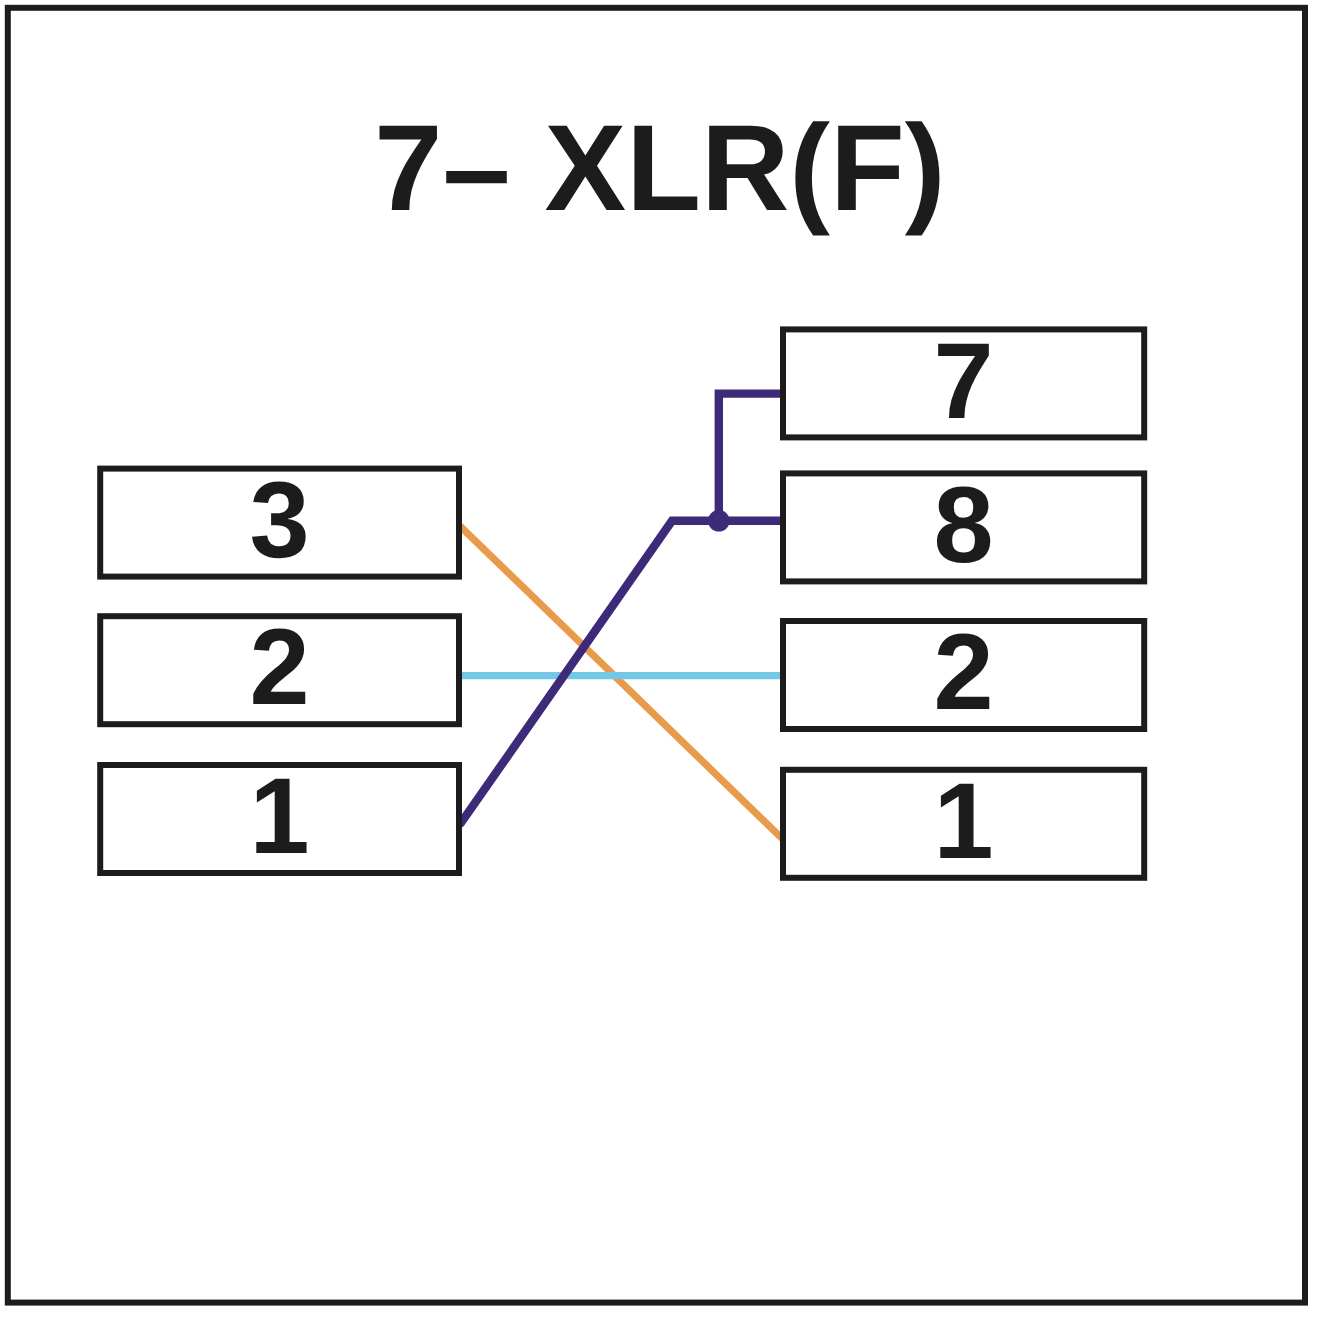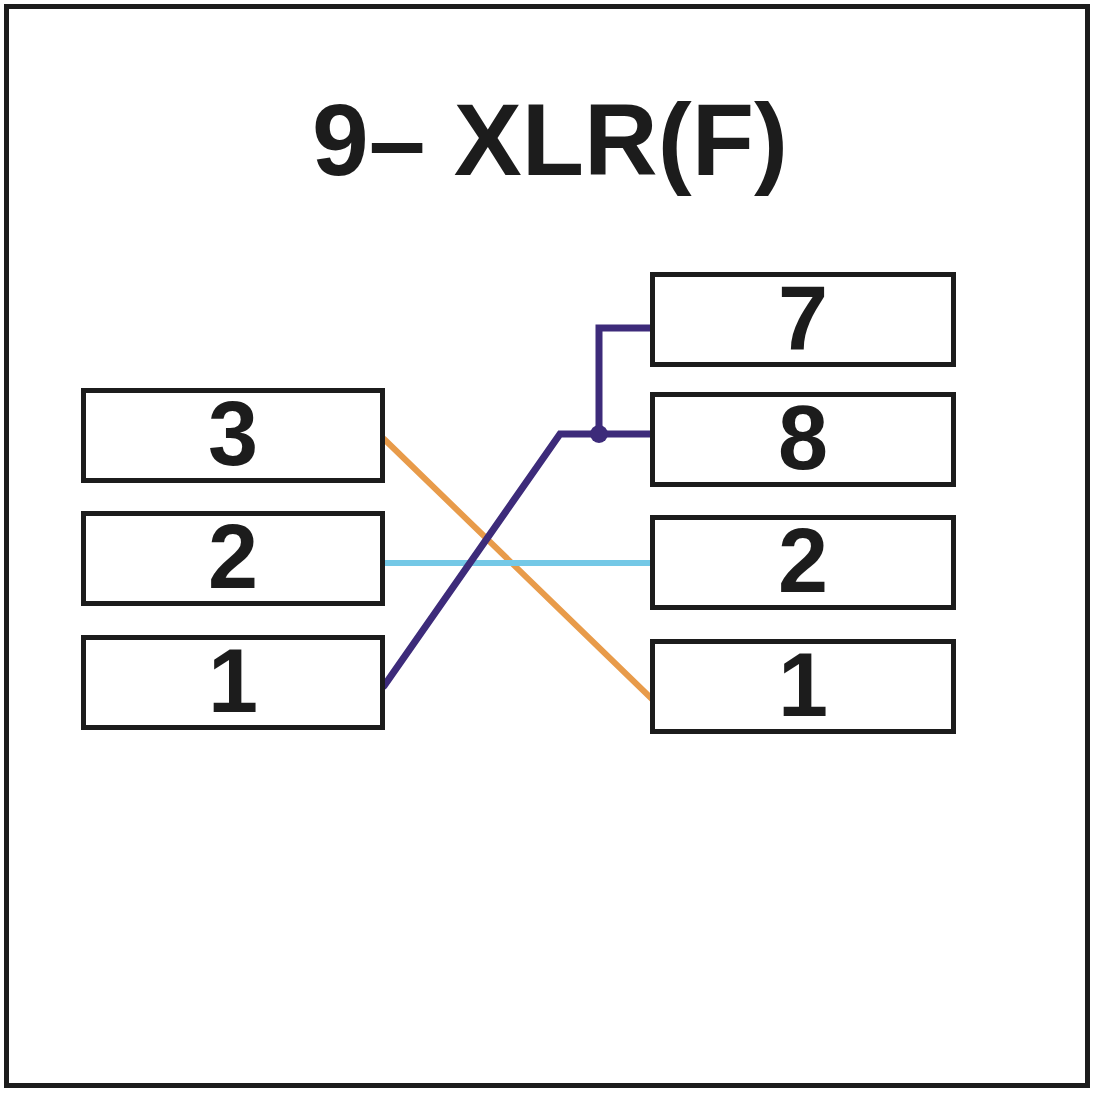--- a/index.html
+++ b/index.html
@@ -64,21 +64,21 @@
   .left-box  { left: 81px;  width: 304px; height: 95px; }
   .right-box { left: 650px; width: 306px; height: 95px; }
 </style>
 </head>
 <body>
 
 <div class="canvas">
 
   <div class="frame"></div>
 
-  <div class="title">9– XLR(F)</div>
+  <div class="title">7– XLR(F)</div>
 
   <svg class="wires" width="1100" height="1100" viewBox="0 0 1100 1100">
 
     <line x1="384" y1="439" x2="653" y2="700" stroke-width="6" fill="none" stroke-linecap="round" stroke="#e89b4a"></line>
 
     <line x1="384" y1="563" x2="653" y2="563" stroke-width="6" fill="none" stroke-linecap="round" stroke="#74c8e6"></line>
 
     <path d="M 384 686 L 560 434 L 653 434 M 599 434 L 599 328 L 653 328" stroke-width="7" fill="none" stroke-linecap="round" stroke-linejoin="miter" stroke="#3d2b7a"></path>
 
     <circle cx="599" cy="434" r="9" fill="#3d2b7a"></circle>

